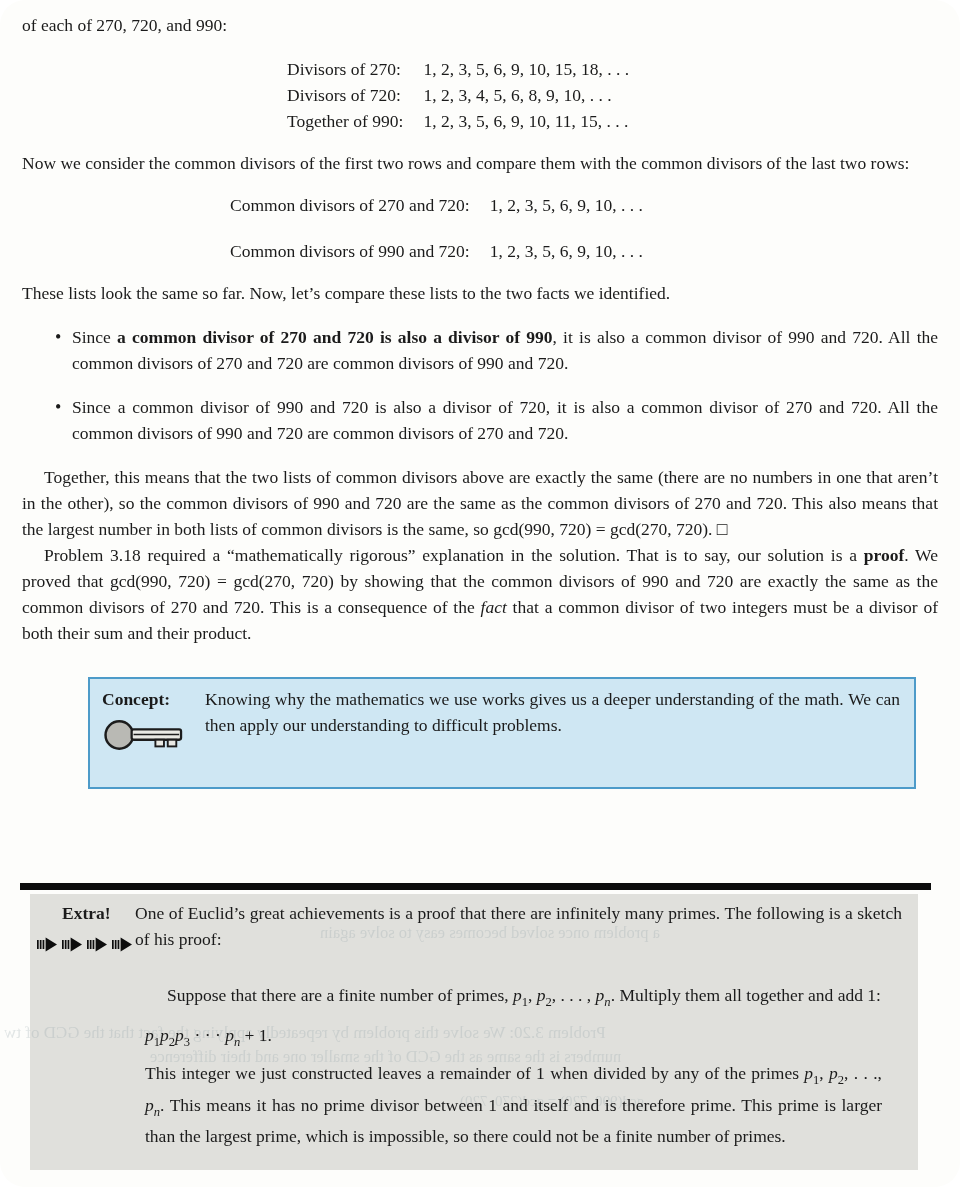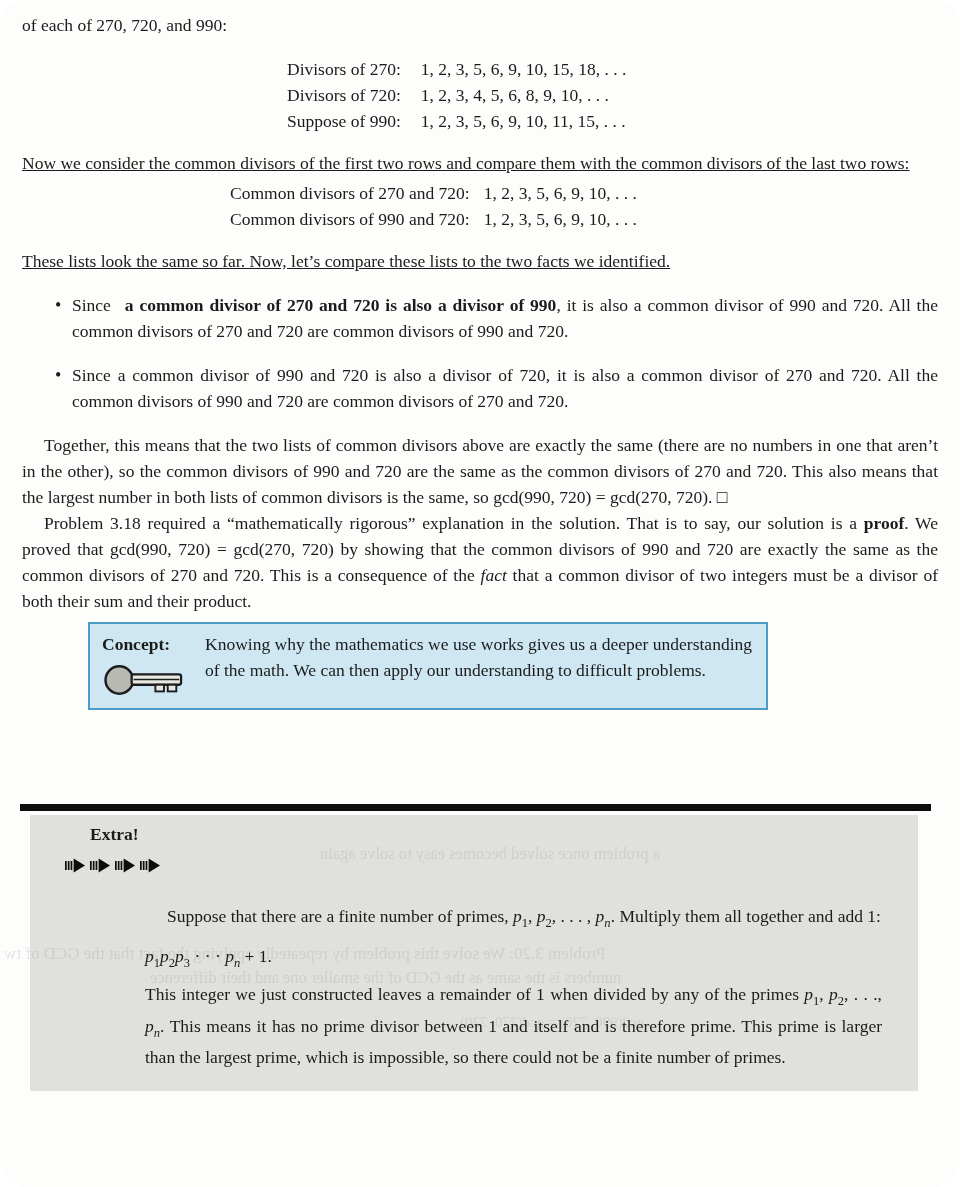--- a/index.html
+++ b/index.html
@@ -21,50 +21,50 @@
     font-family:"Liberation Serif","DejaVu Serif",serif;
     font-size:17.5px;
     line-height:26px;
     padding:12px 22px 0 22px;
     overflow:hidden;
     border-radius:25px;
   }
   p.body{ text-align:justify; }
   p.indent{ text-indent:22px; }
   .mt-s{}
-  .mt-m{margin-top:16px;text-decoration:underline;}
+  .mt-m{margin-top:16px;}
   .mt-l{margin-top:18px;}
 
   .ctable{display:grid;grid-template-columns:max-content max-content;}
   .ctable .cell{white-space:nowrap;}
   .divisors{margin-left:265px;margin-top:18px;column-gap:20px;}
-  .commons{margin-left:208px;margin-top:4px;column-gap:14px;}
+  .commons{margin-left:208px;margin-top:16px;column-gap:14px;gap:20px;}
 
   ul.facts{list-style:none;margin-top:18px;}
   ul.facts li{
     position:relative;
     padding-left:50px;
     text-align:justify;
     margin-top:18px;
   }
   ul.facts li:first-child{margin-top:0;}
   ul.facts li::before{
     content:"•";
     position:absolute;left:33px;top:0;
     font-size:18px;
   }
 
   .concept-box{
-    margin:8px 0 0 66px;
-    width:680px;
+    margin:31px 0 0 66px;
+    width:828px;
     min-height:86px;
     background:var(--concept_bg);
     border:2px solid var(--concept_border);
     display:flex;
-    padding:7px 10px 2px 12px;
+    padding:7px 10px 26px 12px;
   }
   .concept-left{width:103px;flex:none;}
   .concept-label{font-weight:bold;}
   .key-wrap{margin-top:4px;}
   .concept-text{flex:1;text-align:justify;padding-right:4px;}
 
   .thick-rule{
     margin-top:94px;
     margin-left:-2px;
     width:911px;height:7px;
@@ -73,21 +73,21 @@
 
   .extra-box{
     position:relative;
     margin-top:4px;
     margin-left:8px;
     width:888px;height:276px;
     background:var(--extra_bg);
     padding:6px 0 0 0;
   }
   .extra-head{display:flex;position:relative;z-index:1;}
-  .extra-left{width:105px;flex:none;padding-left:32px;margin-left:28px;}
+  .extra-left{width:105px;flex:none;padding-left:32px;}
   .extra-label{font-weight:bold;}
   .arrows-wrap{margin-top:7px;margin-left:-25px;}
   .extra-intro{flex:1;text-align:justify;padding-right:16px;}
   .extra-content{position:relative;z-index:1;margin:24px 36px 0 115px;line-height:25px;}
   .formula{text-align:left;margin:8px 0 7px 0;}
 
   .bleed{
     position:absolute;
     z-index:0;
     transform:scaleX(-1);
@@ -107,37 +107,37 @@
 
 <div class="page">
 
   <p class="body">of each of 270, 720, and 990:</p>
 
   <div class="ctable divisors">
     <span class="cell">Divisors of 270:</span>
     <span class="cell">1, 2, 3, 5, 6, 9, 10, 15, 18, . . .</span>
     <span class="cell">Divisors of 720:</span>
     <span class="cell">1, 2, 3, 4, 5, 6, 8, 9, 10, . . .</span>
-    <span class="cell">Suppose of 990:</span>
+    <span class="cell">Together of 990:</span>
     <span class="cell">1, 2, 3, 5, 6, 9, 10, 11, 15, . . .</span>
   </div>
 
   <p class="body mt-m">Now we consider the common divisors of the first two rows and compare them with the common divisors of the last two rows:</p>
 
   <div class="ctable commons">
     <span class="cell">Common divisors of 270 and 720:</span>
     <span class="cell">1, 2, 3, 5, 6, 9, 10, . . .</span>
     <span class="cell">Common divisors of 990 and 720:</span>
     <span class="cell">1, 2, 3, 5, 6, 9, 10, . . .</span>
   </div>
 
   <p class="body mt-m">These lists look the same so far.  Now, let’s compare these lists to the two facts we identified.</p>
 
   <ul class="facts">
-    <li><span>Since </span><span style="font-weight: bold; margin-left: 8px;">a common divisor of 270 and 720 is also a divisor of 990</span><span>, it is also a common divisor of 990 and 720.  All the common divisors of 270 and 720 are common divisors of 990 and 720.</span></li>
+    <li><span>Since </span><span style="font-weight: bold;">a common divisor of 270 and 720 is also a divisor of 990</span><span>, it is also a common divisor of 990 and 720.  All the common divisors of 270 and 720 are common divisors of 990 and 720.</span></li>
     <li><span>Since </span><span style="font-weight: normal;">a common divisor of 990 and 720 is also a divisor of 720</span><span>, it is also a common divisor of 270 and 720.  All the common divisors of 990 and 720 are common divisors of 270 and 720.</span></li>
   </ul>
 
   <p class="body indent mt-l">Together, this means that the two lists of common divisors above are exactly the same (there are no numbers in one that aren’t in the other), so the common divisors of 990 and 720 are the same as the common divisors of 270 and 720.  This also means that the largest number in both lists of common divisors is the same, so gcd(990, 720) = gcd(270, 720). □</p>
 
   <p class="body indent mt-s"><span>Problem 3.18 required a “mathematically rigorous” explanation in the solution.  That is to say, our solution is a </span><span style="font-weight: bold;">proof</span><span>.  We proved that gcd(990, 720) = gcd(270, 720) by showing that the common divisors of 990 and 720 are exactly the same as the common divisors of 270 and 720.  This is a consequence of the </span><span style="font-style: italic;">fact</span><span> that a common divisor of two integers must be a divisor of both their sum and their product.</span></p>
 
   <div class="concept-box">
     <div class="concept-left">
       <div class="concept-label">Concept:</div>
@@ -190,20 +190,21 @@
               <g transform="translate(75,0)">
                 <rect x="0" y="3" width="1.7" height="9"></rect>
                   <rect x="2.8" y="3" width="1.7" height="9"></rect>
                   <rect x="5.6" y="3" width="1.7" height="9"></rect>
                 <polygon points="8.6,0.5 8.6,14.5 20,7.5"></polygon>
               </g>
             </g>
           </svg>
         </div>
       </div>
+      <div class="extra-intro">One of Euclid’s great achievements is a proof that there are infinitely many primes.  The following is a sketch of his proof:</div>
     </div>
 
     <div class="extra-content">
       <p class="body indent"><span>Suppose that there are a finite number of primes, </span><span style="font-style: italic;">p</span><span style="vertical-align: sub; font-size: 72%;">1</span><span>, </span><span style="font-style: italic;">p</span><span style="vertical-align: sub; font-size: 72%;">2</span><span>, . . . , </span><span style="font-style: italic;">p</span><span style="font-style: italic; vertical-align: sub; font-size: 72%;">n</span><span>.  Multiply them all together and add 1:</span></p>
       <p class="formula"><span style="font-style: italic;">p</span><span style="vertical-align: sub; font-size: 72%;">1</span><span style="font-style: italic;">p</span><span style="vertical-align: sub; font-size: 72%;">2</span><span style="font-style: italic;">p</span><span style="vertical-align: sub; font-size: 72%;">3</span><span> · · · </span><span style="font-style: italic;">p</span><span style="font-style: italic; vertical-align: sub; font-size: 72%;">n</span><span> + 1.</span></p>
       <p class="body"><span>This integer we just constructed leaves a remainder of 1 when divided by any of the primes </span><span style="font-style: italic;">p</span><span style="vertical-align: sub; font-size: 72%;">1</span><span>, </span><span style="font-style: italic;">p</span><span style="vertical-align: sub; font-size: 72%;">2</span><span>, . . ., </span><span style="font-style: italic;">p</span><span style="font-style: italic; vertical-align: sub; font-size: 72%;">n</span><span>.  This means it has no prime divisor between 1 and itself and is therefore prime.  This prime is larger than the largest prime, which is impossible, so there could not be a finite number of primes.</span></p>
     </div>
   </div>
 
 </div>

